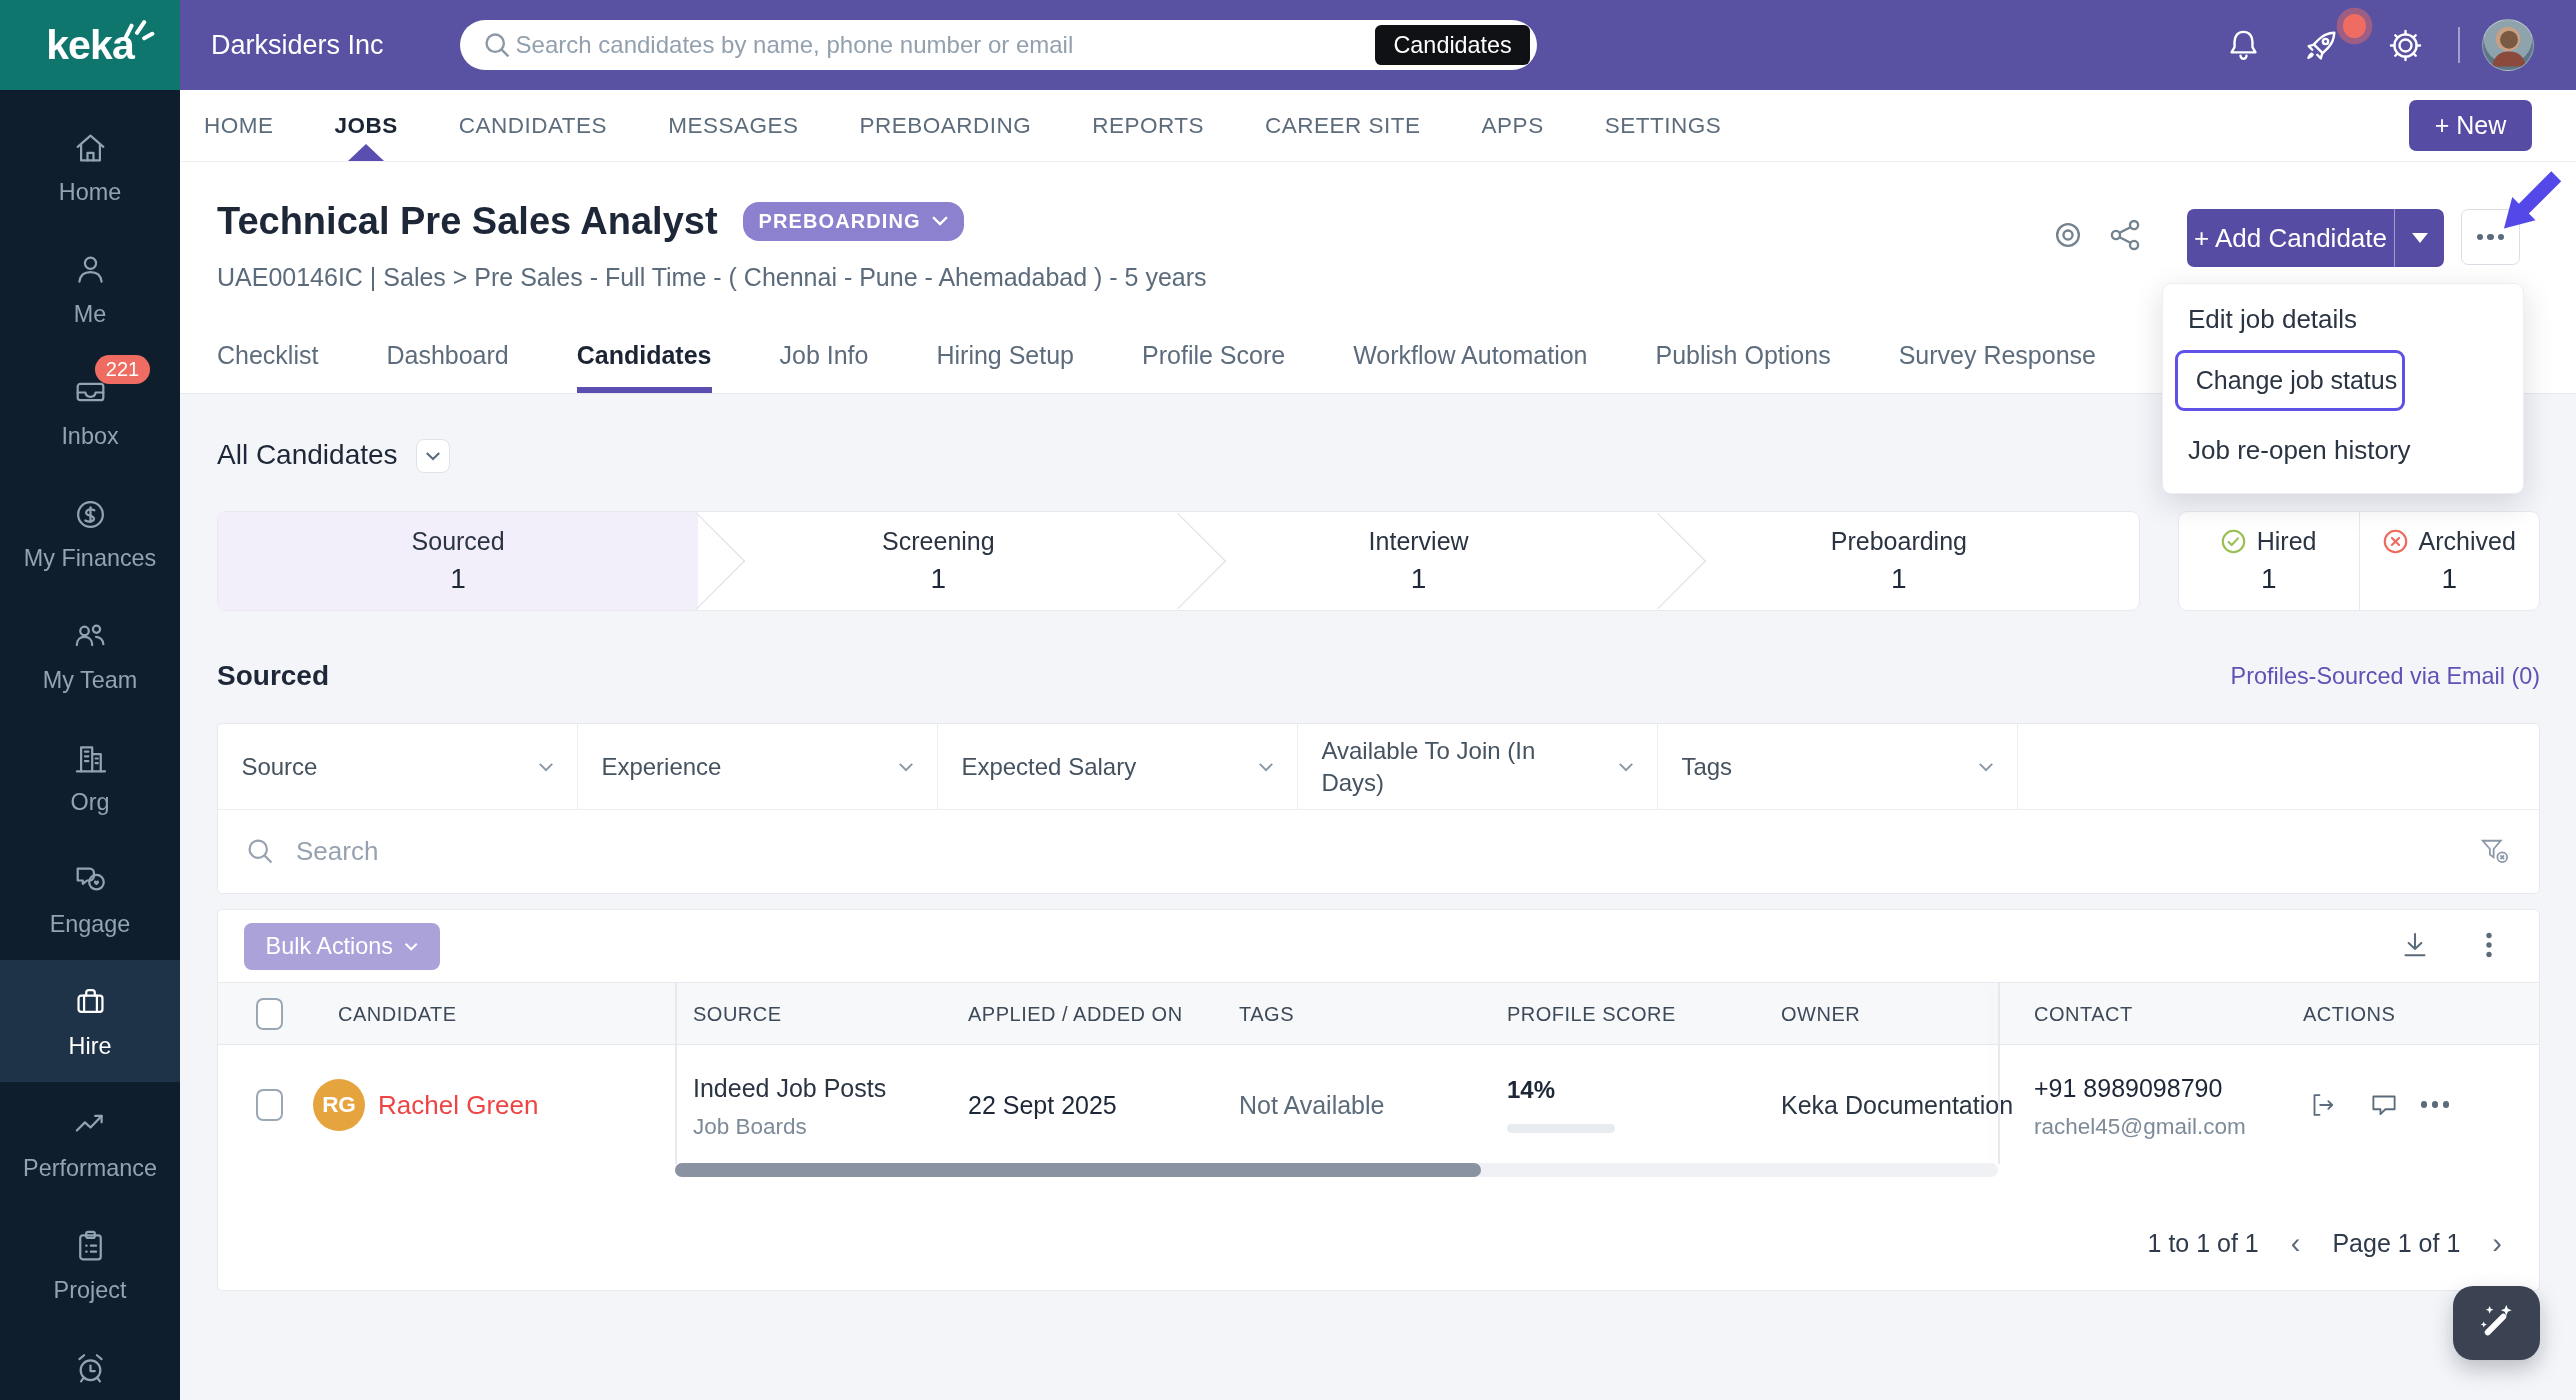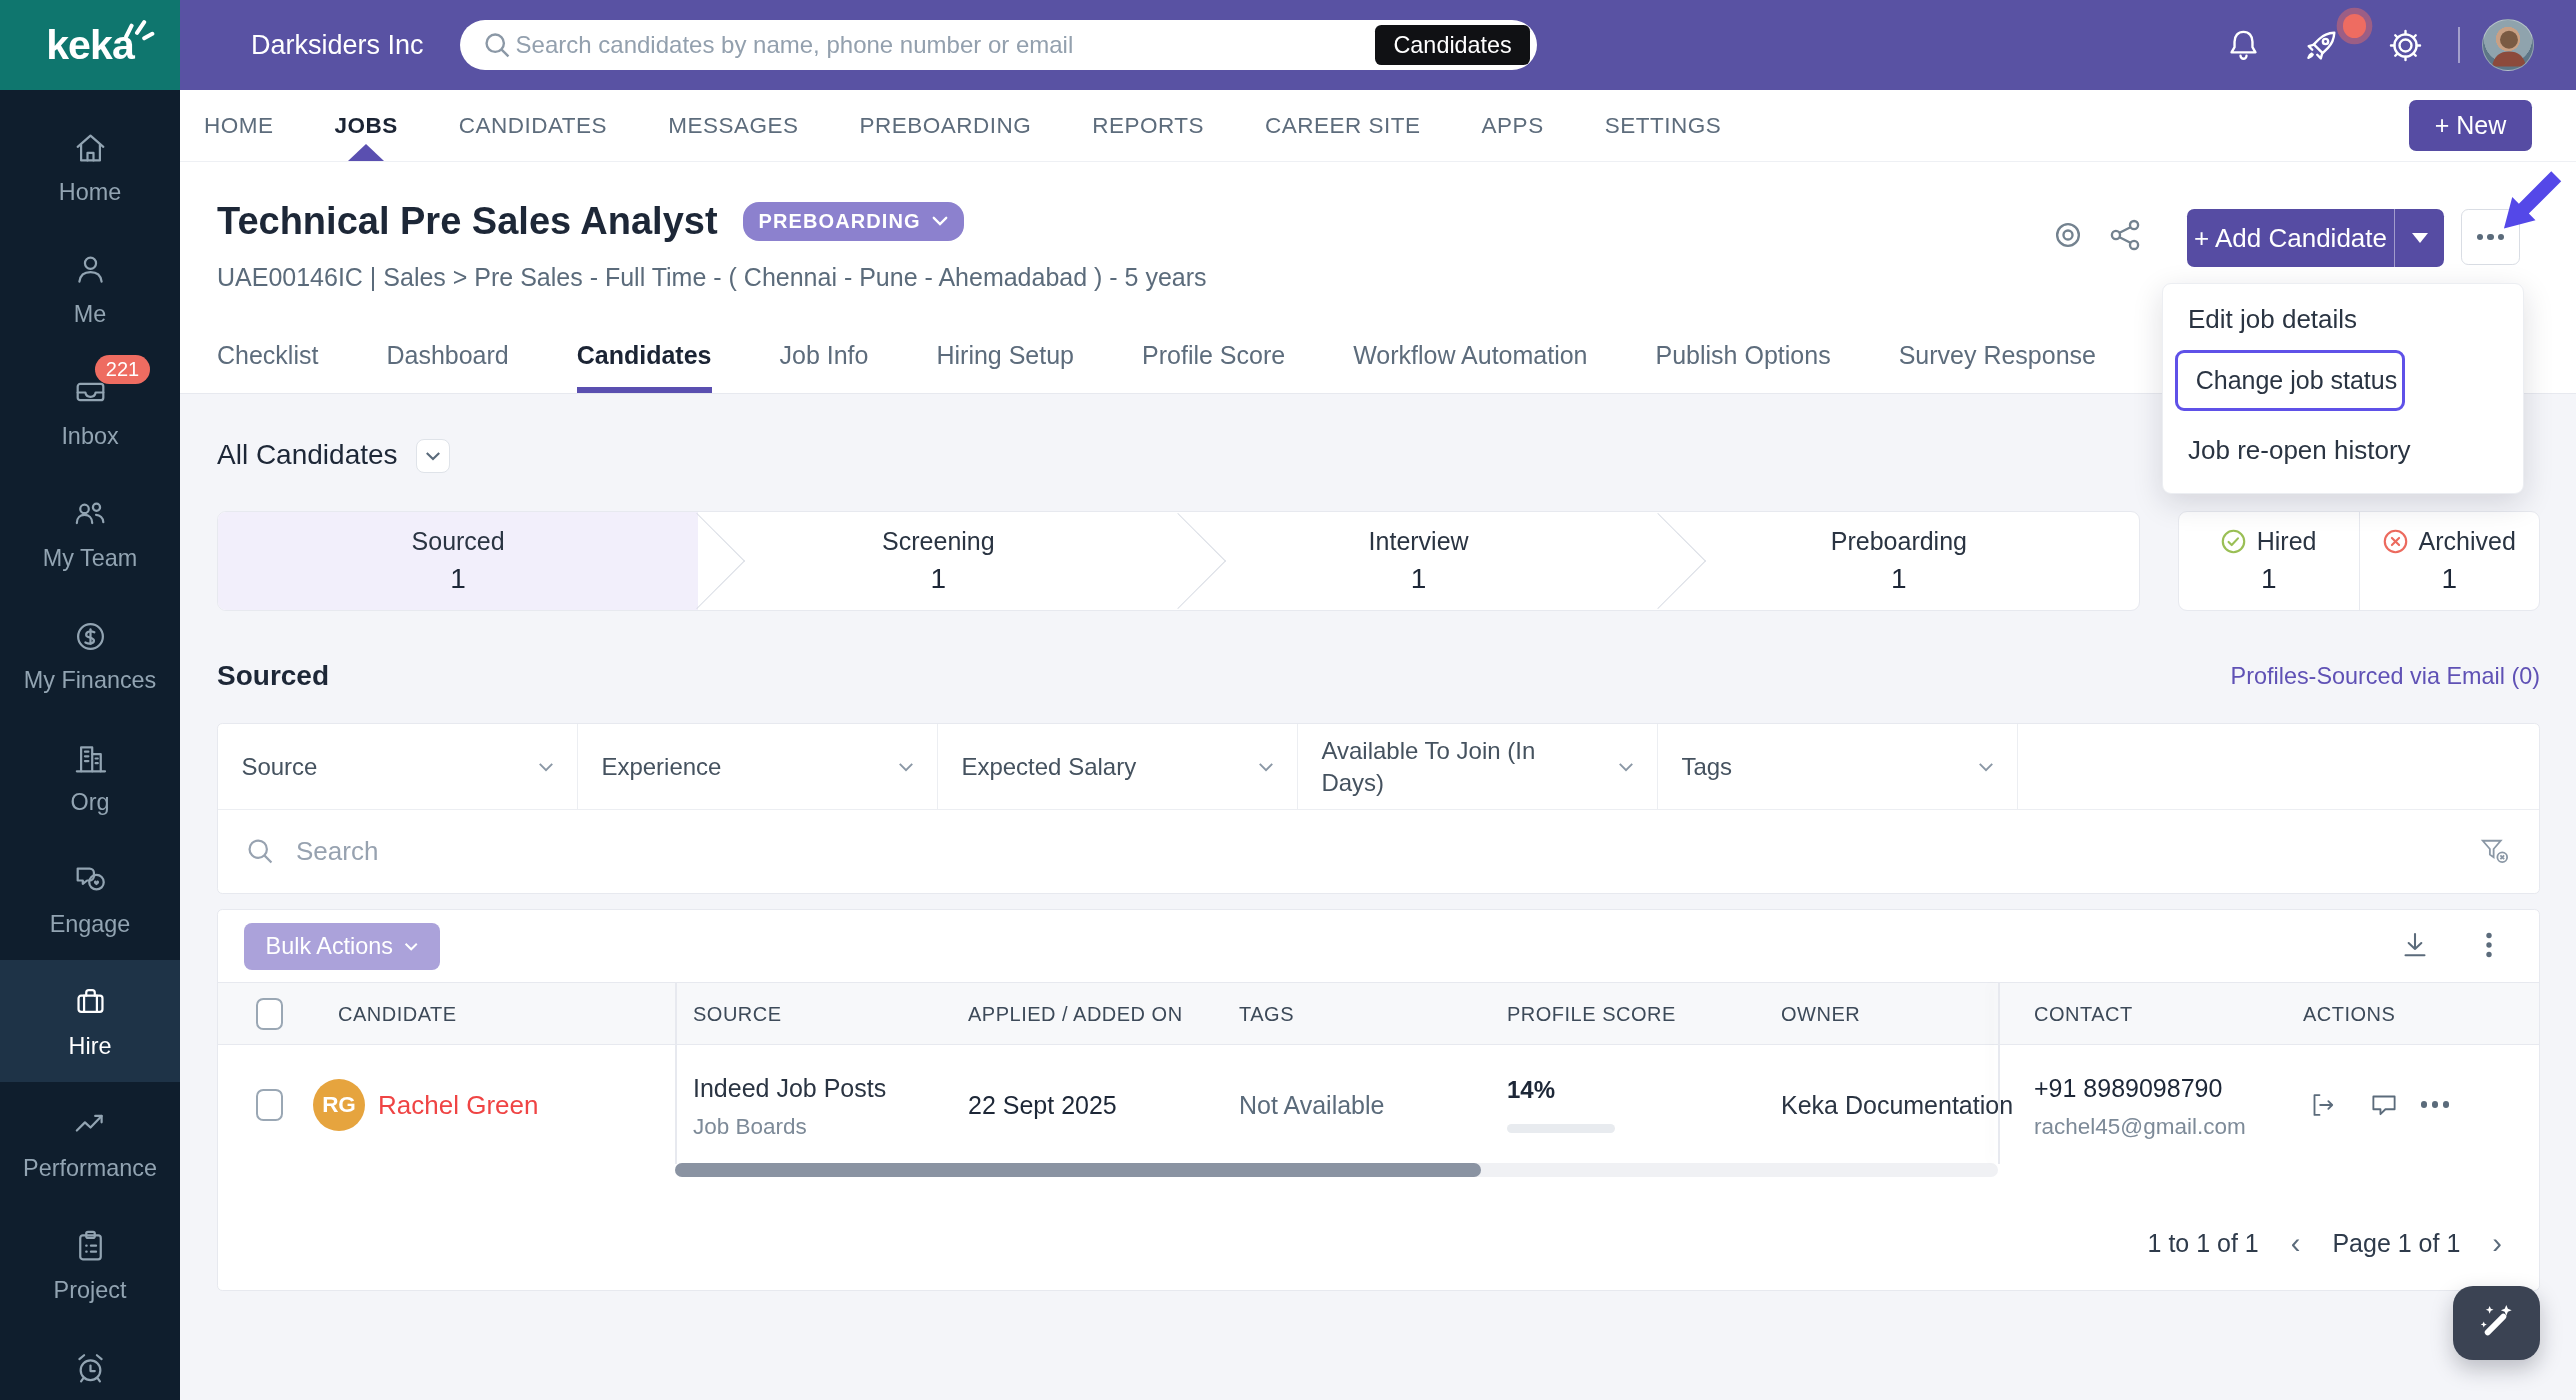--- a/index.html
+++ b/index.html
@@ -7,21 +7,21 @@
     font-family:"Liberation Sans", sans-serif; }
   .app { position:relative; width:2576px; height:1401px; }
 
   
   .topbar { position:absolute; left:0; top:0; right:0; height:90px; background:#5952a3; z-index:20; }
   .logo-block { position:absolute; left:0; top:0; width:180px; height:90px; background:#0f766e;
     display:flex; align-items:center; justify-content:center; }
   .logo-text { color:#fff; font-size:41px; font-weight:800; letter-spacing:-0.9px; position:relative; }
   .logo-spark { position:absolute; right:-23.4px; top:-14.4px; }
   .company { position:absolute; left:211px; top:0; height:90px; display:flex; align-items:center;
-    color:#fff; font-size:27px;margin-left:40px; }
+    color:#fff; font-size:27px; }
   .searchbar { position:absolute; left:460px; top:20px; width:1077px; height:50px; background:#fff;
     border-radius:25px; display:flex; align-items:center; padding:0 7.2px 0 21.6px; gap:3px;justify-content:space-between; }
   .searchbar input { flex:1; border:none; outline:none; font-size:24px; color:#3c4856;
     font-family:"Liberation Sans", sans-serif; background:transparent; }
   .searchbar input::placeholder { color:#93a0ae; }
   .scope-chip { background:#101114; color:#fff; font-size:23.4px; padding:6.3px 18px; border-radius:6.3px; }
   .tb-icon { position:absolute; top:25px; width:41px; height:41px; color:#fff; }
   .tb-divider { position:absolute; left:2458px; top:27px; width:1.8px; height:36px; background:rgba(255,255,255,.45); }
   .avatar { position:absolute; left:2482px; top:19px; width:52px; height:52px; border-radius:50%;
     background:radial-gradient(circle at 50% 38%, #c9a084 0 30%, #8fa3ad 31% 60%, #5d7687 61% 100%); overflow:hidden; border:1.8px solid rgba(255,255,255,.35); }
@@ -245,37 +245,37 @@
           <svg viewBox="0 0 48 48" fill="none" stroke="currentColor" stroke-width="2.6" stroke-linecap="round" stroke-linejoin="round">
             <path d="M9 17a3 3 0 0 1 3-3h24a3 3 0 0 1 3 3v13a3 3 0 0 1-3 3H12a3 3 0 0 1-3-3V17z"></path>
             <path d="M9 24h9c.5 3 3 5 6 5s5.5-2 6-5h9"></path>
           </svg>
         </span>
       <span class="lbl">Inbox</span>
     </div>
     <div class="side-item">
       <span>
           <svg viewBox="0 0 48 48" fill="none" stroke="currentColor" stroke-width="2.6" stroke-linecap="round">
+            <circle cx="24" cy="24" r="14.5"></circle>
+            <path d="M24 15.5v17"></path>
+            <path d="M28.5 19c-5.5-2.5-10 0-9.5 3.5.5 3 8.5 2.5 9 6 .4 3.5-5 5-10 2.5"></path>
+          </svg>
+        </span>
+      <span class="lbl">My Finances</span>
+    </div>
+    <div class="side-item">
+      <span>
+          <svg viewBox="0 0 48 48" fill="none" stroke="currentColor" stroke-width="2.6" stroke-linecap="round">
             <circle cx="17" cy="17.5" r="5"></circle>
             <circle cx="31" cy="15.5" r="4.2"></circle>
             <path d="M8 34c0-6 4-9.5 9-9.5s9 3.5 9 9.5"></path>
             <path d="M30.5 24.5c4.5.3 8.5 3.5 8.5 8.5"></path>
           </svg>
         </span>
       <span class="lbl">My Team</span>
-    </div>
-    <div class="side-item">
-      <span>
-          <svg viewBox="0 0 48 48" fill="none" stroke="currentColor" stroke-width="2.6" stroke-linecap="round">
-            <circle cx="24" cy="24" r="14.5"></circle>
-            <path d="M24 15.5v17"></path>
-            <path d="M28.5 19c-5.5-2.5-10 0-9.5 3.5.5 3 8.5 2.5 9 6 .4 3.5-5 5-10 2.5"></path>
-          </svg>
-        </span>
-      <span class="lbl">My Finances</span>
     </div>
     <div class="side-item">
       <span>
           <svg viewBox="0 0 48 48" fill="none" stroke="currentColor" stroke-width="2.6" stroke-linecap="round" stroke-linejoin="round">
             <path d="M13 39V11h13v28"></path>
             <path d="M26 19h10v20"></path>
             <path d="M8 39h33"></path>
             <path d="M17.5 16h4M17.5 21.5h4M17.5 27h4M30 24h2.5M30 29.5h2.5"></path>
           </svg>
         </span>

